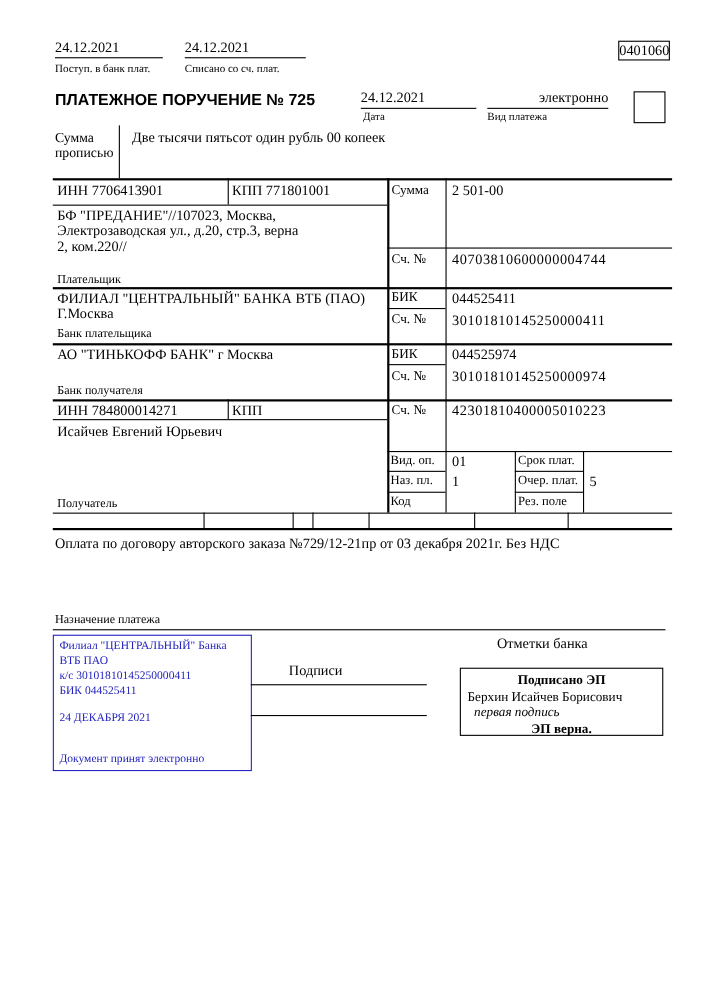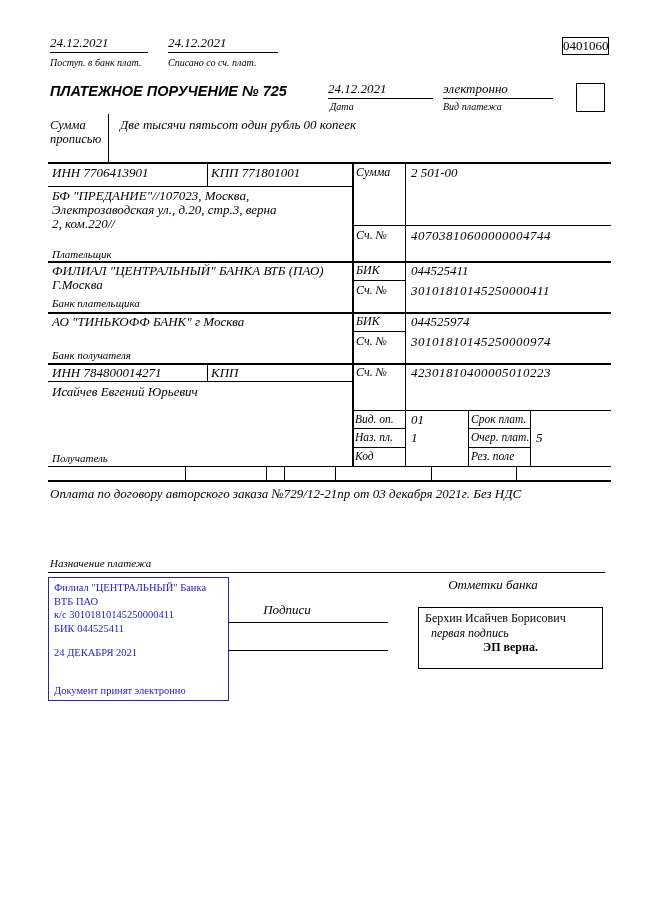--- a/index.html
+++ b/index.html
@@ -1,18 +1,18 @@
 <!DOCTYPE html>
 <html><head>
 <meta charset="utf-8">
 <style>
   html,body{margin:0;padding:0;}
   body{width:659px;height:911px;background:#fff;position:relative;
        font-family:"Liberation Serif","DejaVu Serif",serif;color:#000;}
-  .t{position:absolute;white-space:nowrap;font-size:13px;line-height:1.1;font-style:italic;}
+  .t{position:absolute;white-space:nowrap;font-size:13px;line-height:1.1;}
   .small{font-size:10px;}
   .lbl{font-size:11px;}
   .u{border-bottom:1px solid #000;padding-bottom:2px;}
   .hl{position:absolute;background:#000;height:1px;}
   .hl2{position:absolute;background:#000;height:2px;}
   .vl{position:absolute;background:#000;width:1px;}
   .box{position:absolute;border:1px solid #000;box-sizing:border-box;}
   .sans{font-family:"Liberation Sans","DejaVu Sans",sans-serif;}
   .blue{color:#2424c0;}
   .c{text-align:center;}
@@ -23,21 +23,21 @@
 
 <div class="t u" style="left:50px;top:36px;width:98px;">24.12.2021</div>
 <div class="t small" style="left:50px;top:57px;">Поступ. в банк плат.</div>
 <div class="t u" style="left:168px;top:36px;width:110px;">24.12.2021</div>
 <div class="t small" style="left:168px;top:57px;">Списано со сч. плат.</div>
 <div class="box c" style="left:562px;top:37px;width:47px;height:18px;font-size:13px;line-height:16px;">0401060</div>
 
 <div class="t sans" style="left:50px;top:84px;font-size:14.5px;font-weight:bold;">ПЛАТЕЖНОЕ ПОРУЧЕНИЕ № 725</div>
 <div class="t u" style="left:328px;top:82px;width:105px;">24.12.2021</div>
 <div class="t small" style="left:330px;top:101px;">Дата</div>
-<div class="t u" style="left:443px;top:82px;width:110px;">электронно</div>
+<div class="t u" style="left:443px;top:82px;width:110px;text-align:right;">электронно</div>
 <div class="t small" style="left:443px;top:101px;">Вид платежа</div>
 <div class="box" style="left:576px;top:83px;width:29px;height:29px;border-width:1.5px;"></div>
 
 <div class="t" style="left:50px;top:118px;width:58px;white-space:normal;font-size:12.5px;line-height:1.15;">Сумма прописью</div>
 <div class="vl" style="left:108px;top:114px;height:48px;"></div>
 <div class="t" style="left:120px;top:118px;">Две тысячи пятьсот один рубль 00 копеек</div>
 
 <div class="hl2" style="left:48px;top:162px;width:563px;"></div>
 <div class="hl" style="left:48px;top:186px;width:304px;"></div>
 <div class="hl" style="left:352px;top:225px;width:259px;"></div>
@@ -128,16 +128,17 @@
   <div style="margin-top:11px;">24 ДЕКАБРЯ 2021</div>
   <div style="position:absolute;left:5px;bottom:3px;">Документ принят электронно</div>
 </div>
 
 <div class="t c" style="left:228px;top:578px;width:118px;margin-top:25px;">Подписи</div>
 <div class="hl" style="left:228px;top:622px;width:160px;"></div>
 <div class="hl" style="left:228px;top:650px;width:160px;"></div>
 
 <div class="t c" style="left:430px;top:578px;width:126px;">Отметки банка</div>
 <div class="box" style="left:418px;top:607px;width:185px;height:62px;font-size:12px;line-height:14.5px;padding:3px 6px;">
+  <div class="c" style="font-weight:bold;">Подписано ЭП</div>
   <div>Берхин Исайчев Борисович</div>
   <div style="font-style:italic;padding-left:6px;">первая подпись</div>
   <div class="c" style="font-weight:bold;">ЭП верна.</div>
 </div>
 
 </body></html>

